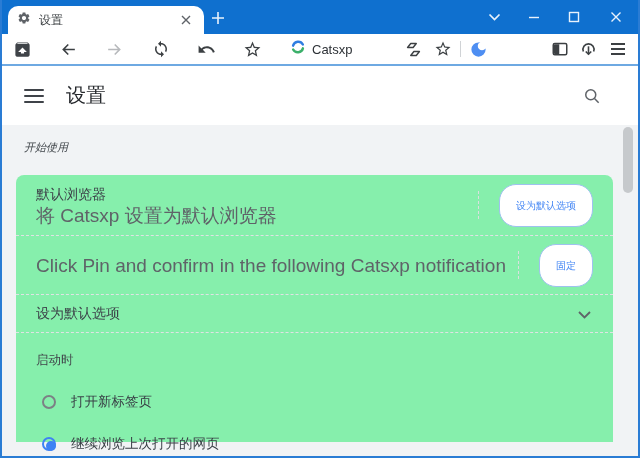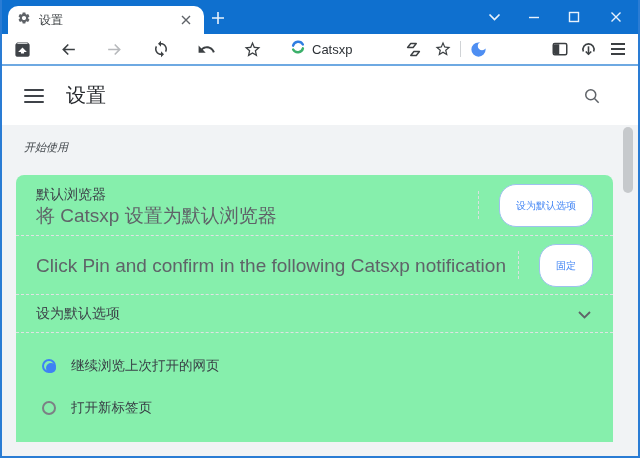--- a/index.html
+++ b/index.html
@@ -257,27 +257,28 @@
         <span class="row-title">设为默认选项</span>
         <span class="chev">
           <svg width="13" height="8" viewBox="0 0 13 8">
               <path d="M1 1l5.5 5.5L12 1" stroke="#5f6368" stroke-width="1.8" fill="none"></path>
             </svg>
         </span>
       </div>
 
       <div class="divider"></div>
 
+      <div class="startup-label">启动时</div>
+
+      <div class="radio-row">
+        <span class="radio"></span>
+        <span class="radio-label">打开新标签页</span>
+      </div>
 
       <div class="radio-row">
         <span class="radio selected"></span>
         <span class="radio-label">继续浏览上次打开的网页</span>
       </div>
 
-      <div class="radio-row">
-        <span class="radio"></span>
-        <span class="radio-label">打开新标签页</span>
-      </div>
-
     </div>
   </div>
 
 </div>
 
 </body></html>

